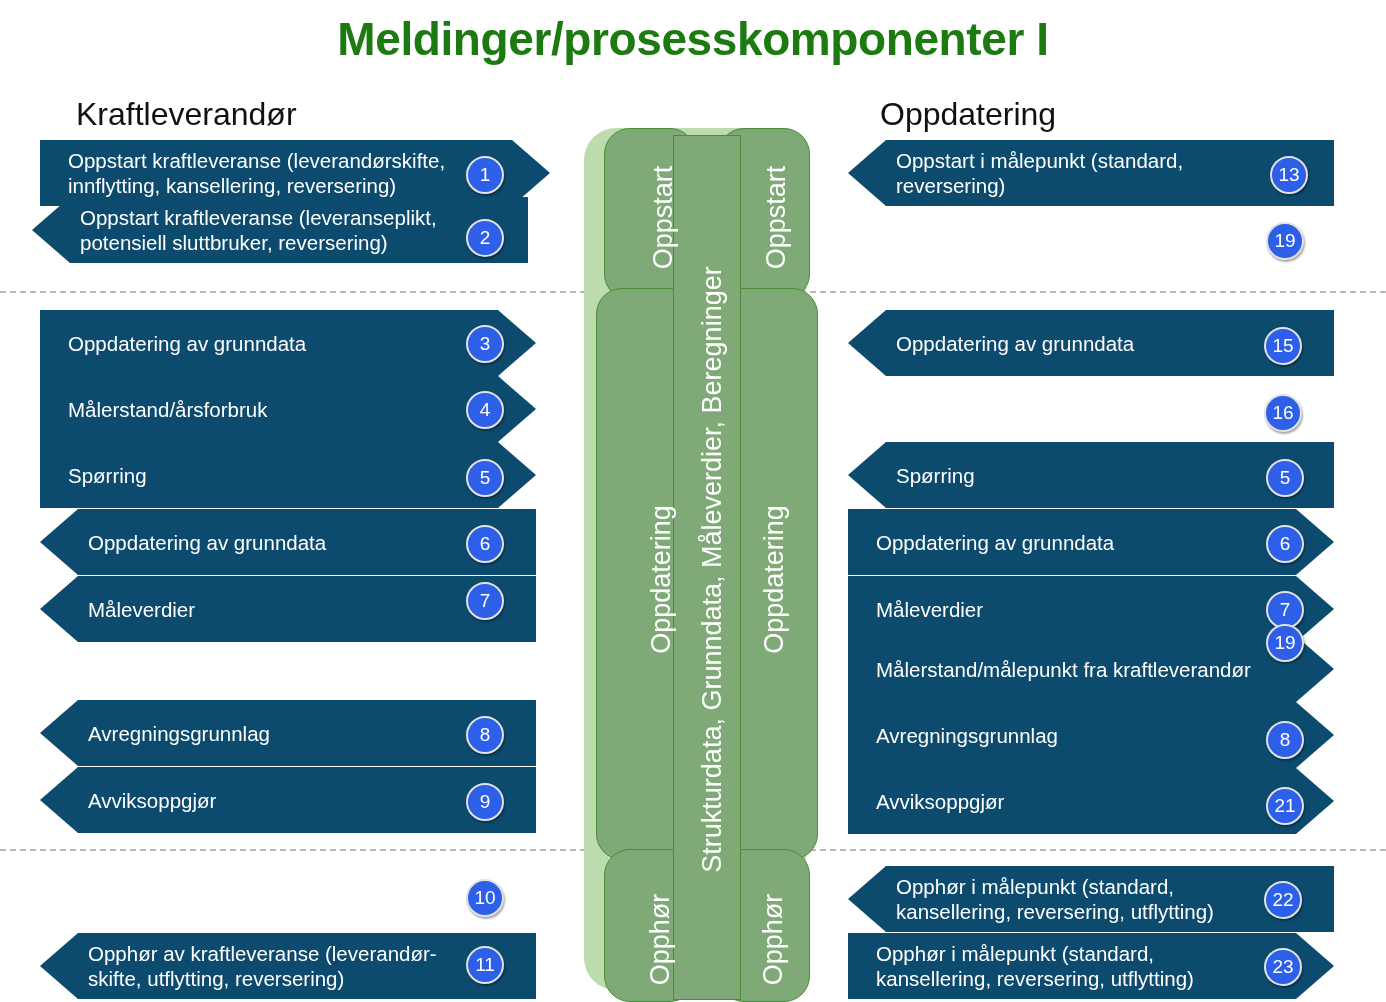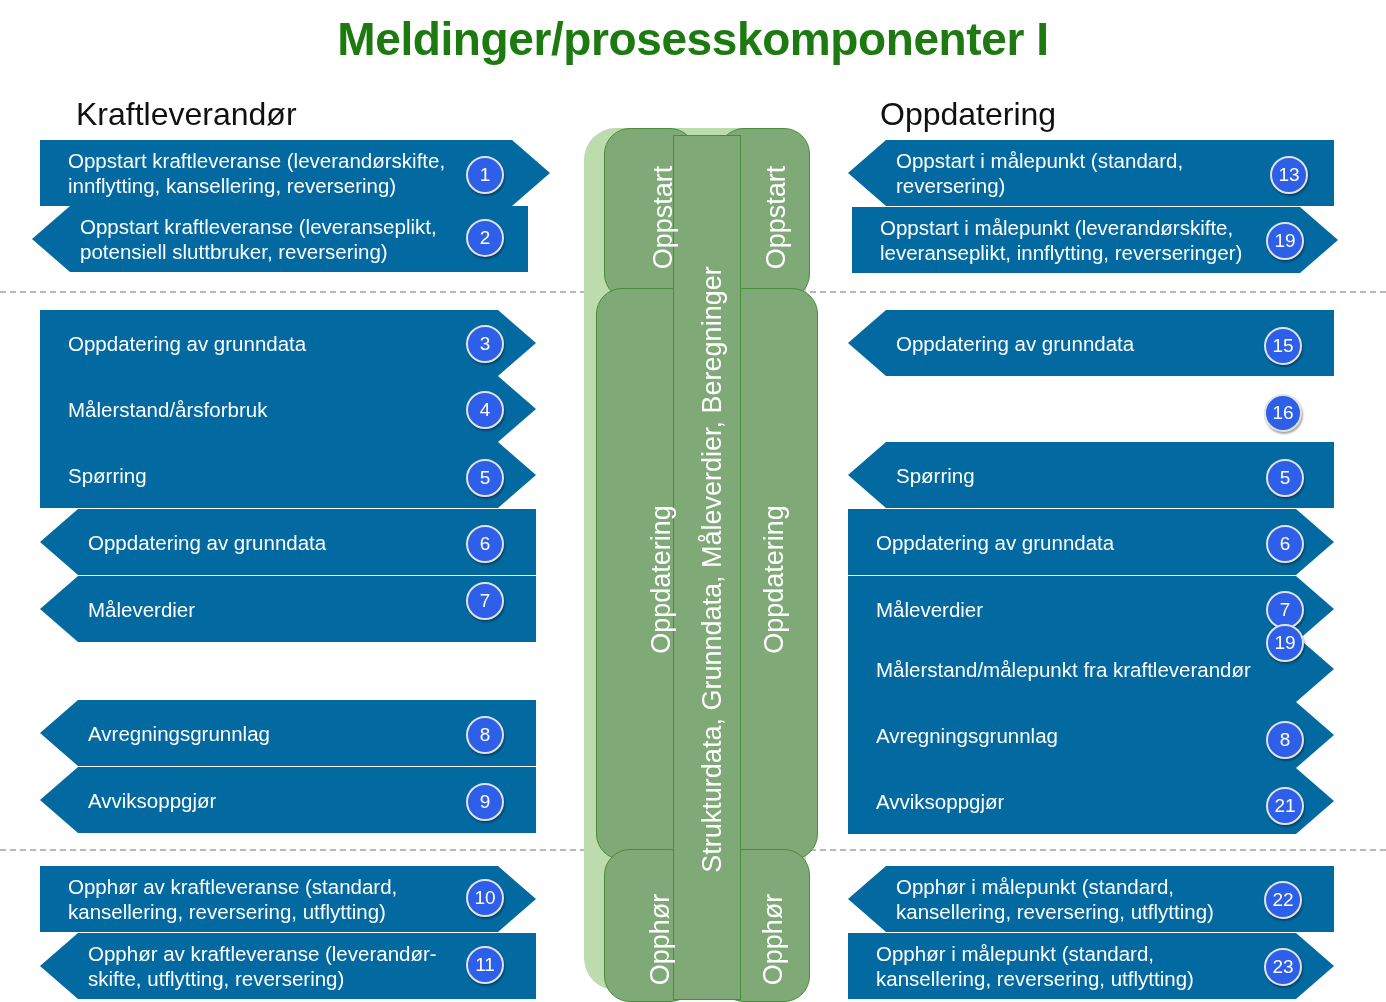--- a/index.html
+++ b/index.html
@@ -91,21 +91,21 @@
     transform-origin: center center;
     transform: rotate(-90deg);
     text-align: center;
     line-height: 1;
   }
   .vtext.big { font-size: 27px; }
 
   
   .arrow {
     position: absolute;
-    background: #0369a1;
+    background: #0c4a6e;
     box-sizing: border-box;
     display: flex;
     align-items: center;
     filter: drop-shadow(2px 3px 2px rgba(0,0,0,0.22));
   }
   .arrow.right {
     
     clip-path: polygon(0 0, calc(100% - 38px) 0, 100% 50%, calc(100% - 38px) 100%, 0 100%);
   }
   .arrow.left {
@@ -174,21 +174,21 @@
   <div class="vtext" style="left:624px; top:566px; width:300px;">Oppdatering</div>
   <div class="vtext" style="left:693px; top:926px; width:160px;">Opphør</div>
 
   <div class="vtext big" style="left:392px; top:556px; width:640px;">Strukturdata, Grunndata, Måleverdier, Beregninger</div>
 
   <div class="arrow right" style="left:40px; top:140px; width:510px; height:66px;">
     <div class="arrow-label">Oppstart kraftleveranse (leverandørskifte, innflytting, kansellering, reversering)</div>
   </div>
   <div class="badge" style="left:466px; top:156px;">1</div>
 
-  <div class="arrow left" style="left:32px; top:206px; width:496px; height:66px;">
+  <div class="arrow left" style="left:32px; top:197px; width:496px; height:66px;">
     <div class="arrow-label">Oppstart kraftleveranse (leveranseplikt, potensiell sluttbruker, reversering)</div>
   </div>
   <div class="badge" style="left:466px; top:219px;">2</div>
 
   <div class="arrow right" style="left:40px; top:310px; width:496px; height:66px;">
     <div class="arrow-label">Oppdatering av grunndata</div>
   </div>
   <div class="badge" style="left:466px; top:325px;">3</div>
 
   <div class="arrow right" style="left:40px; top:376px; width:496px; height:66px;">
@@ -214,38 +214,32 @@
   <div class="arrow left" style="left:40px; top:700px; width:496px; height:66px;">
     <div class="arrow-label">Avregningsgrunnlag</div>
   </div>
   <div class="badge" style="left:466px; top:716px;">8</div>
 
   <div class="arrow left" style="left:40px; top:767px; width:496px; height:66px;">
     <div class="arrow-label">Avviksoppgjør</div>
   </div>
   <div class="badge" style="left:466px; top:783px;">9</div>
 
-  <div class="arrow right" style="left:40px; top:866px; width:496px; height:66px;">
-    <div class="arrow-label">Opphør av kraftleveranse (standard, kansellering, reversering, utflytting)</div>
-  </div>
   <div class="badge" style="left:466px; top:879px;">10</div>
 
   <div class="arrow left" style="left:40px; top:933px; width:496px; height:66px;">
     <div class="arrow-label">Opphør av kraftleveranse (leverandør-skifte, utflytting, reversering)</div>
   </div>
   <div class="badge" style="left:466px; top:946px;">11</div>
 
   <div class="arrow left" style="left:848px; top:140px; width:486px; height:66px;">
     <div class="arrow-label">Oppstart i målepunkt (standard, reversering)</div>
   </div>
   <div class="badge" style="left:1270px; top:156px;">13</div>
 
-  <div class="arrow right" style="left:852px; top:207px; width:486px; height:66px;">
-    <div class="arrow-label">Oppstart i målepunkt (leverandørskifte, leveranseplikt, innflytting, reverseringer)</div>
-  </div>
   <div class="badge" style="left:1266px; top:222px;">19</div>
 
   <div class="arrow left" style="left:848px; top:310px; width:486px; height:66px;">
     <div class="arrow-label">Oppdatering av grunndata</div>
   </div>
   <div class="badge" style="left:1264px; top:327px;">15</div>
 
   <div class="badge" style="left:1264px; top:394px;">16</div>
 
   <div class="arrow left" style="left:848px; top:442px; width:486px; height:66px;">

